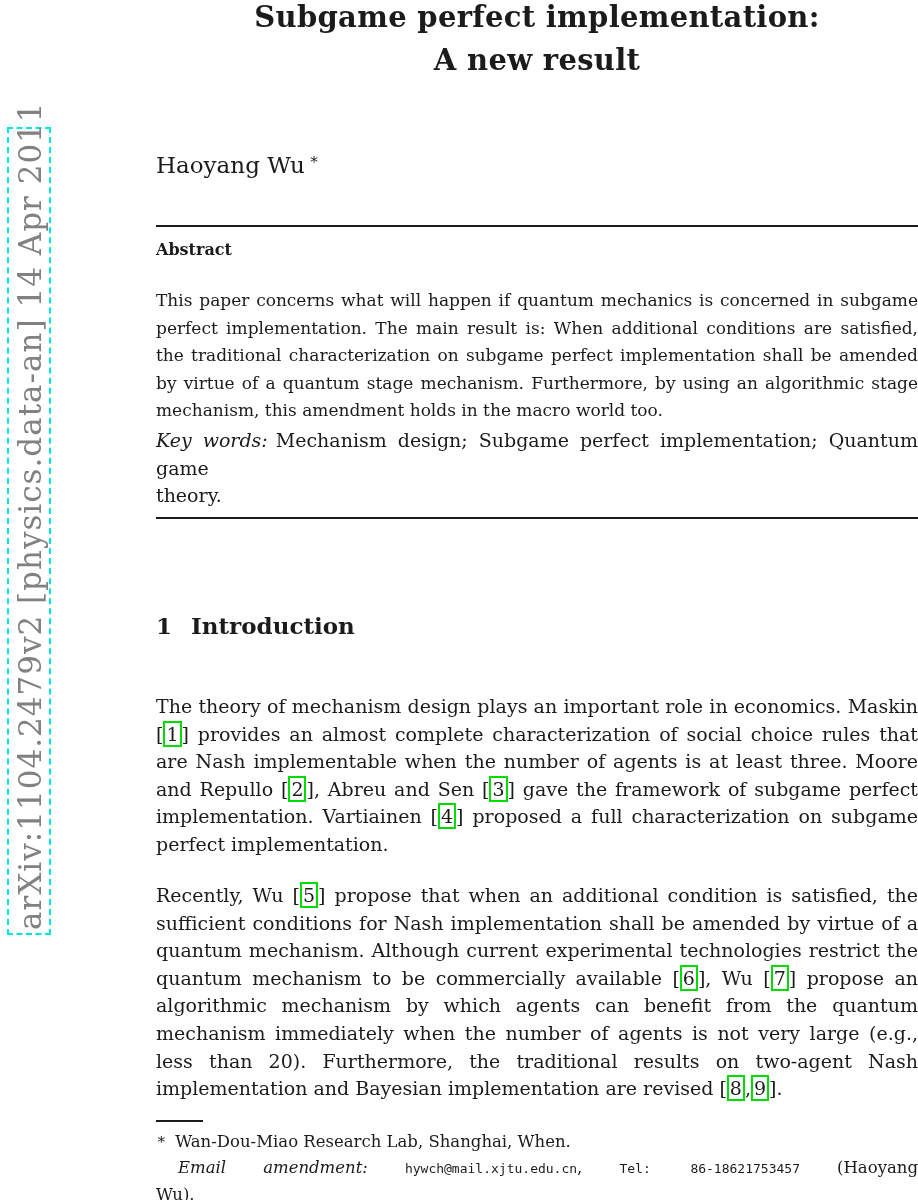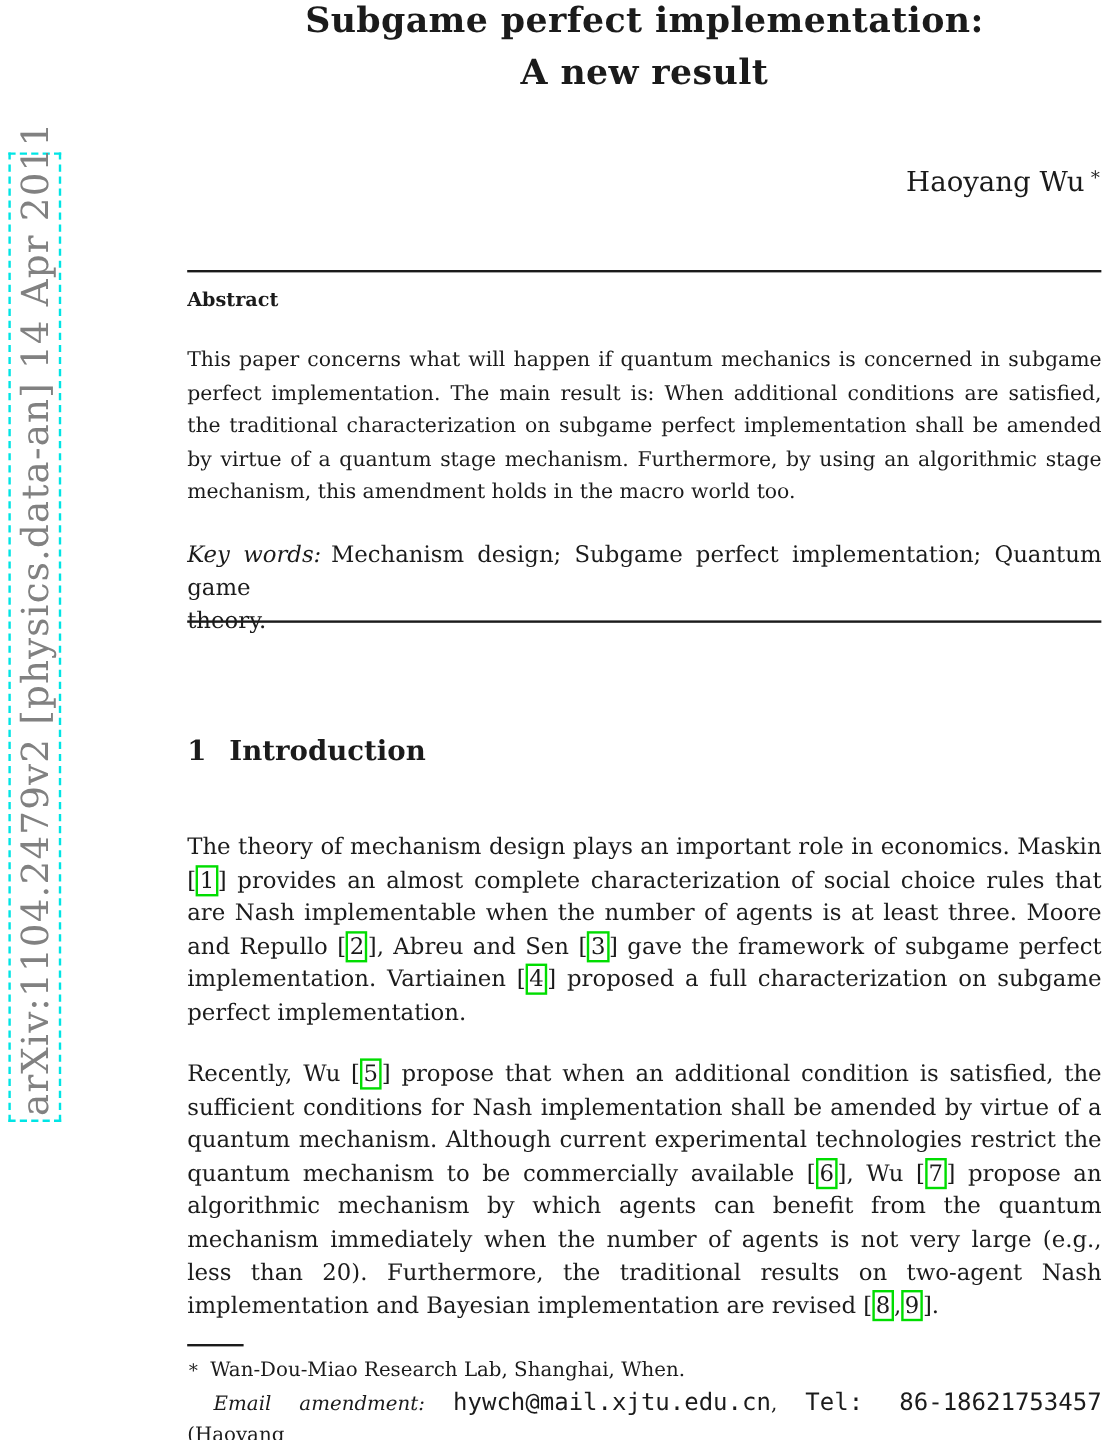--- a/index.html
+++ b/index.html
@@ -19,35 +19,35 @@
     color: var(--ink);
   }
   .block { position: absolute; left: 156px; width: 762px; }
 
   .title {
     top: -4px; text-align: center;
     font-size: 29px; font-weight: bold; line-height: 43px;
     letter-spacing: 0.3px;
   }
   .author {
-    top: 136px; text-align: right;
+    top: 150px; text-align: left;
     font-size: 23px;
   }
   .author sup { font-size: 15px; vertical-align: 9px; padding-left: 4px; }
 
   .hrule { position: absolute; left: 156px; width: 762px; height: 2px; background: var(--ink); }
   .rule-top { top: 225px; }
   .rule-mid { top: 517px; }
 
   .abstract-heading { top: 240px; font-size: 16px; font-weight: bold; }
   .abstract-body {
     top: 287px; font-size: 17px; line-height: 27.5px;
     text-align: justify;
   }
-  .keywords { top: 449px; font-size: 19px; line-height: 27.5px; }
+  .keywords { top: 427px; font-size: 19px; line-height: 27.5px; }
   .keywords .line1 { text-align: justify; text-align-last: justify; }
   .it { font-style: italic; }
   .keywords .it { margin-right: 8px; }
 
   .section-heading { top: 612px; font-size: 23px; font-weight: bold; }
   .section-heading .sec-num { margin-right: 19px; }
 
   .para { font-size: 19px; line-height: 27.6px; text-align: justify; }
   .para1 { top: 693px; }
   .para2 { top: 882px; }
@@ -59,21 +59,21 @@
     cursor: pointer;
   }
 
   .fn-rule { top: 1120px; width: 47px; }
   .footnote { top: 1126px; font-size: 16.5px; line-height: 26px; }
   .footnote .fn-mark { font-size: 15px; vertical-align: 3px; margin-right: 9px; }
   .footnote .fn-line2 {
     text-align: justify; text-align-last: justify;
     text-indent: 22px;
   }
-  .mono { font-family: "DejaVu Sans Mono", monospace; font-size: 20px; }
+  .mono { font-family: "DejaVu Sans Mono", monospace; font-size: 13px; }
 
   .arxiv-box {
     position: absolute;
     left: 7px; top: 127px;
     width: 44px; height: 808px;
     border: 2px dashed var(--wm-border);
   }
   .arxiv-text {
     position: absolute;
     left: 3px; top: 801px;

